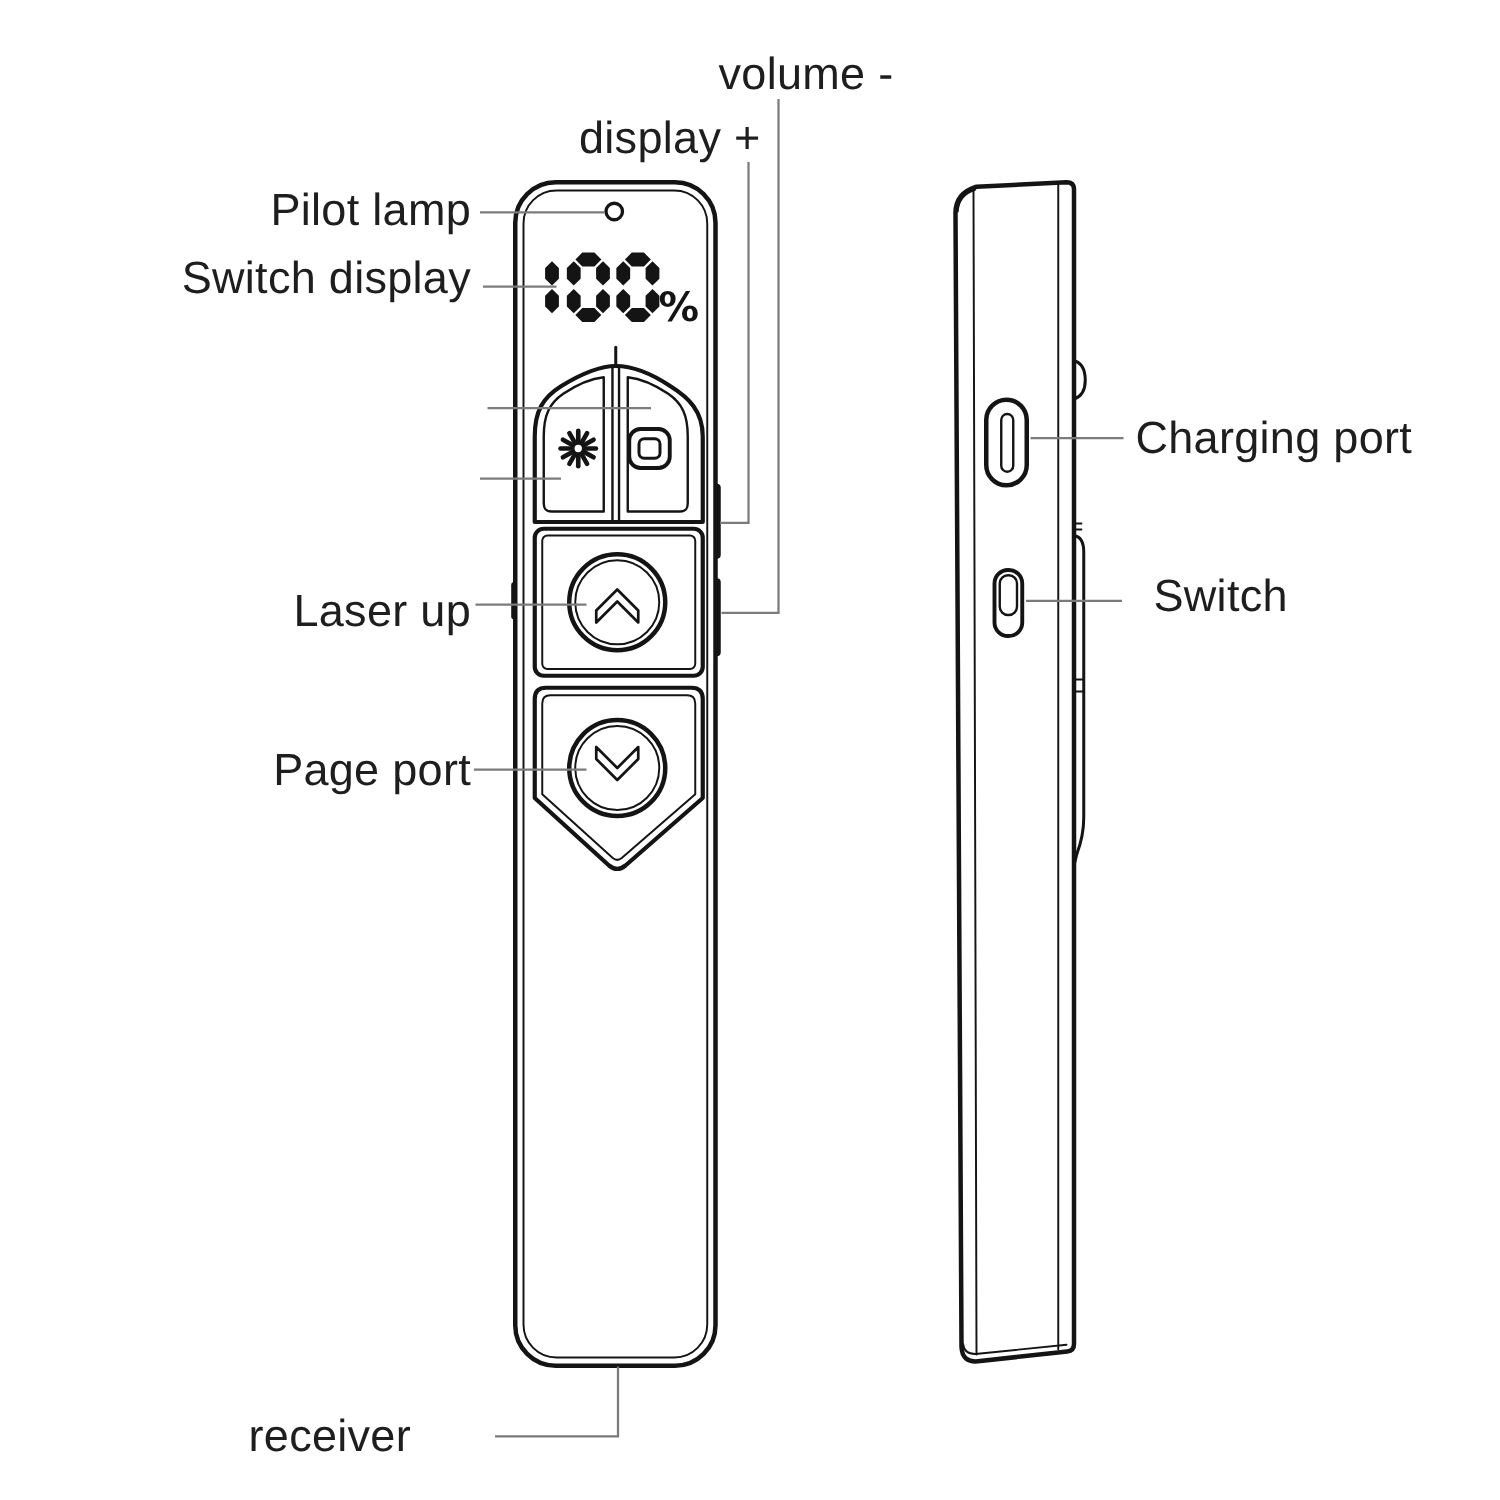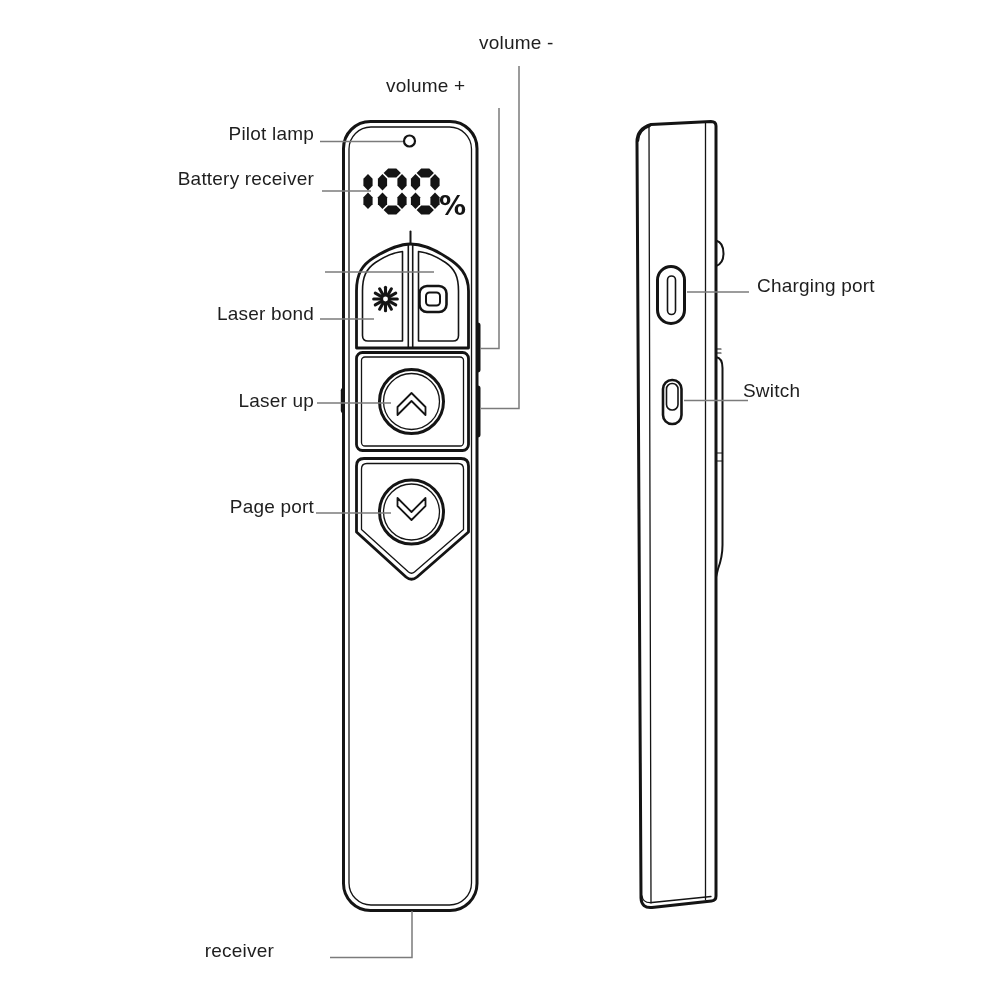--- a/index.html
+++ b/index.html
@@ -2,21 +2,21 @@
 <html><head>
 <meta charset="utf-8">
 <style>
   html,body{margin:0;padding:0;background:#ffffff;}
   #stage{
     position:relative;width:1000px;height:1000px;background:#ffffff;
     font-family:"Liberation Sans",sans-serif;overflow:hidden;
   }
   #diagram-svg{position:absolute;left:0;top:0;}
   .label{
-    position:absolute;font-size:19px;font-weight:500;color:#1e1e1e;
+    position:absolute;font-size:30px;font-weight:500;color:#1e1e1e;
     line-height:1.1;white-space:nowrap;letter-spacing:0.2px;
   }
   .label.r{text-align:center;}
   #battery-digits{position:absolute;left:362px;top:168px;width:80px;height:47px;}
   #percent-sign{
     position:absolute;left:439px;top:190px;font-size:27px;font-weight:700;
     color:#141414;font-family:"DejaVu Sans",sans-serif;letter-spacing:-1px;
   }
 </style>
 </head>
@@ -127,29 +127,28 @@
       <line x1="316" y1="513" x2="391" y2="513"></line>
       <polyline points="330,957.5 412,957.5 412,911"></polyline>
       <polyline points="499,108 499,348.5 480,348.5"></polyline>
       <polyline points="519,66 519,408.5 481,408.5"></polyline>
       <line x1="687" y1="292" x2="749" y2="292"></line>
       <line x1="684" y1="400.5" x2="748" y2="400.5"></line>
     </g>
   </svg>
 
   <div class="label" style="left:479px;top:33px">volume -</div>
-  <div class="label" style="left:386px;top:76px">volume +</div>
+  <div class="label" style="left:386px;top:76px">display +</div>
   <div class="label r" style="right:686px;top:124px">Pilot lamp</div>
-  <div class="label r" style="right:686px;top:169px">Battery receiver</div>
-  <div class="label r" style="right:686px;top:304px">Laser bond</div>
+  <div class="label r" style="right:686px;top:169px">Switch display</div>
   <div class="label r" style="right:686px;top:391px">Laser up</div>
   <div class="label r" style="right:686px;top:497px">Page port</div>
   <div class="label r" style="right:726px;top:941px">receiver</div>
   <div class="label" style="left:757px;top:276px">Charging port</div>
-  <div class="label" style="left:743px;top:381px">Switch</div>
+  <div class="label" style="left:769px;top:381px">Switch</div>
 
   <div id="battery-digits"><svg width="80" height="47">
         <polygon points="6.0,6.1 1.4,10.7 1.4,17.8 6.0,22.4 10.6,17.8 10.6,10.7" fill="#141414"></polygon>
         <polygon points="6.0,24.6 1.4,29.2 1.4,36.3 6.0,40.9 10.6,36.3 10.6,29.2" fill="#141414"></polygon>
         <polygon points="21.6,5.0 26.2,9.6 34.3,9.6 38.9,5.0 34.3,0.4 26.2,0.4" fill="#141414"></polygon>
         <polygon points="40.0,6.1 35.4,10.7 35.4,17.8 40.0,22.4 44.6,17.8 44.6,10.7" fill="#141414"></polygon>
         <polygon points="40.0,24.6 35.4,29.2 35.4,36.3 40.0,40.9 44.6,36.3 44.6,29.2" fill="#141414"></polygon>
         <polygon points="21.6,42.0 26.2,46.6 34.3,46.6 38.9,42.0 34.3,37.4 26.2,37.4" fill="#141414"></polygon>
         <polygon points="20.5,24.6 15.9,29.2 15.9,36.3 20.5,40.9 25.1,36.3 25.1,29.2" fill="#141414"></polygon>
         <polygon points="20.5,6.1 15.9,10.7 15.9,17.8 20.5,22.4 25.1,17.8 25.1,10.7" fill="#141414"></polygon>

